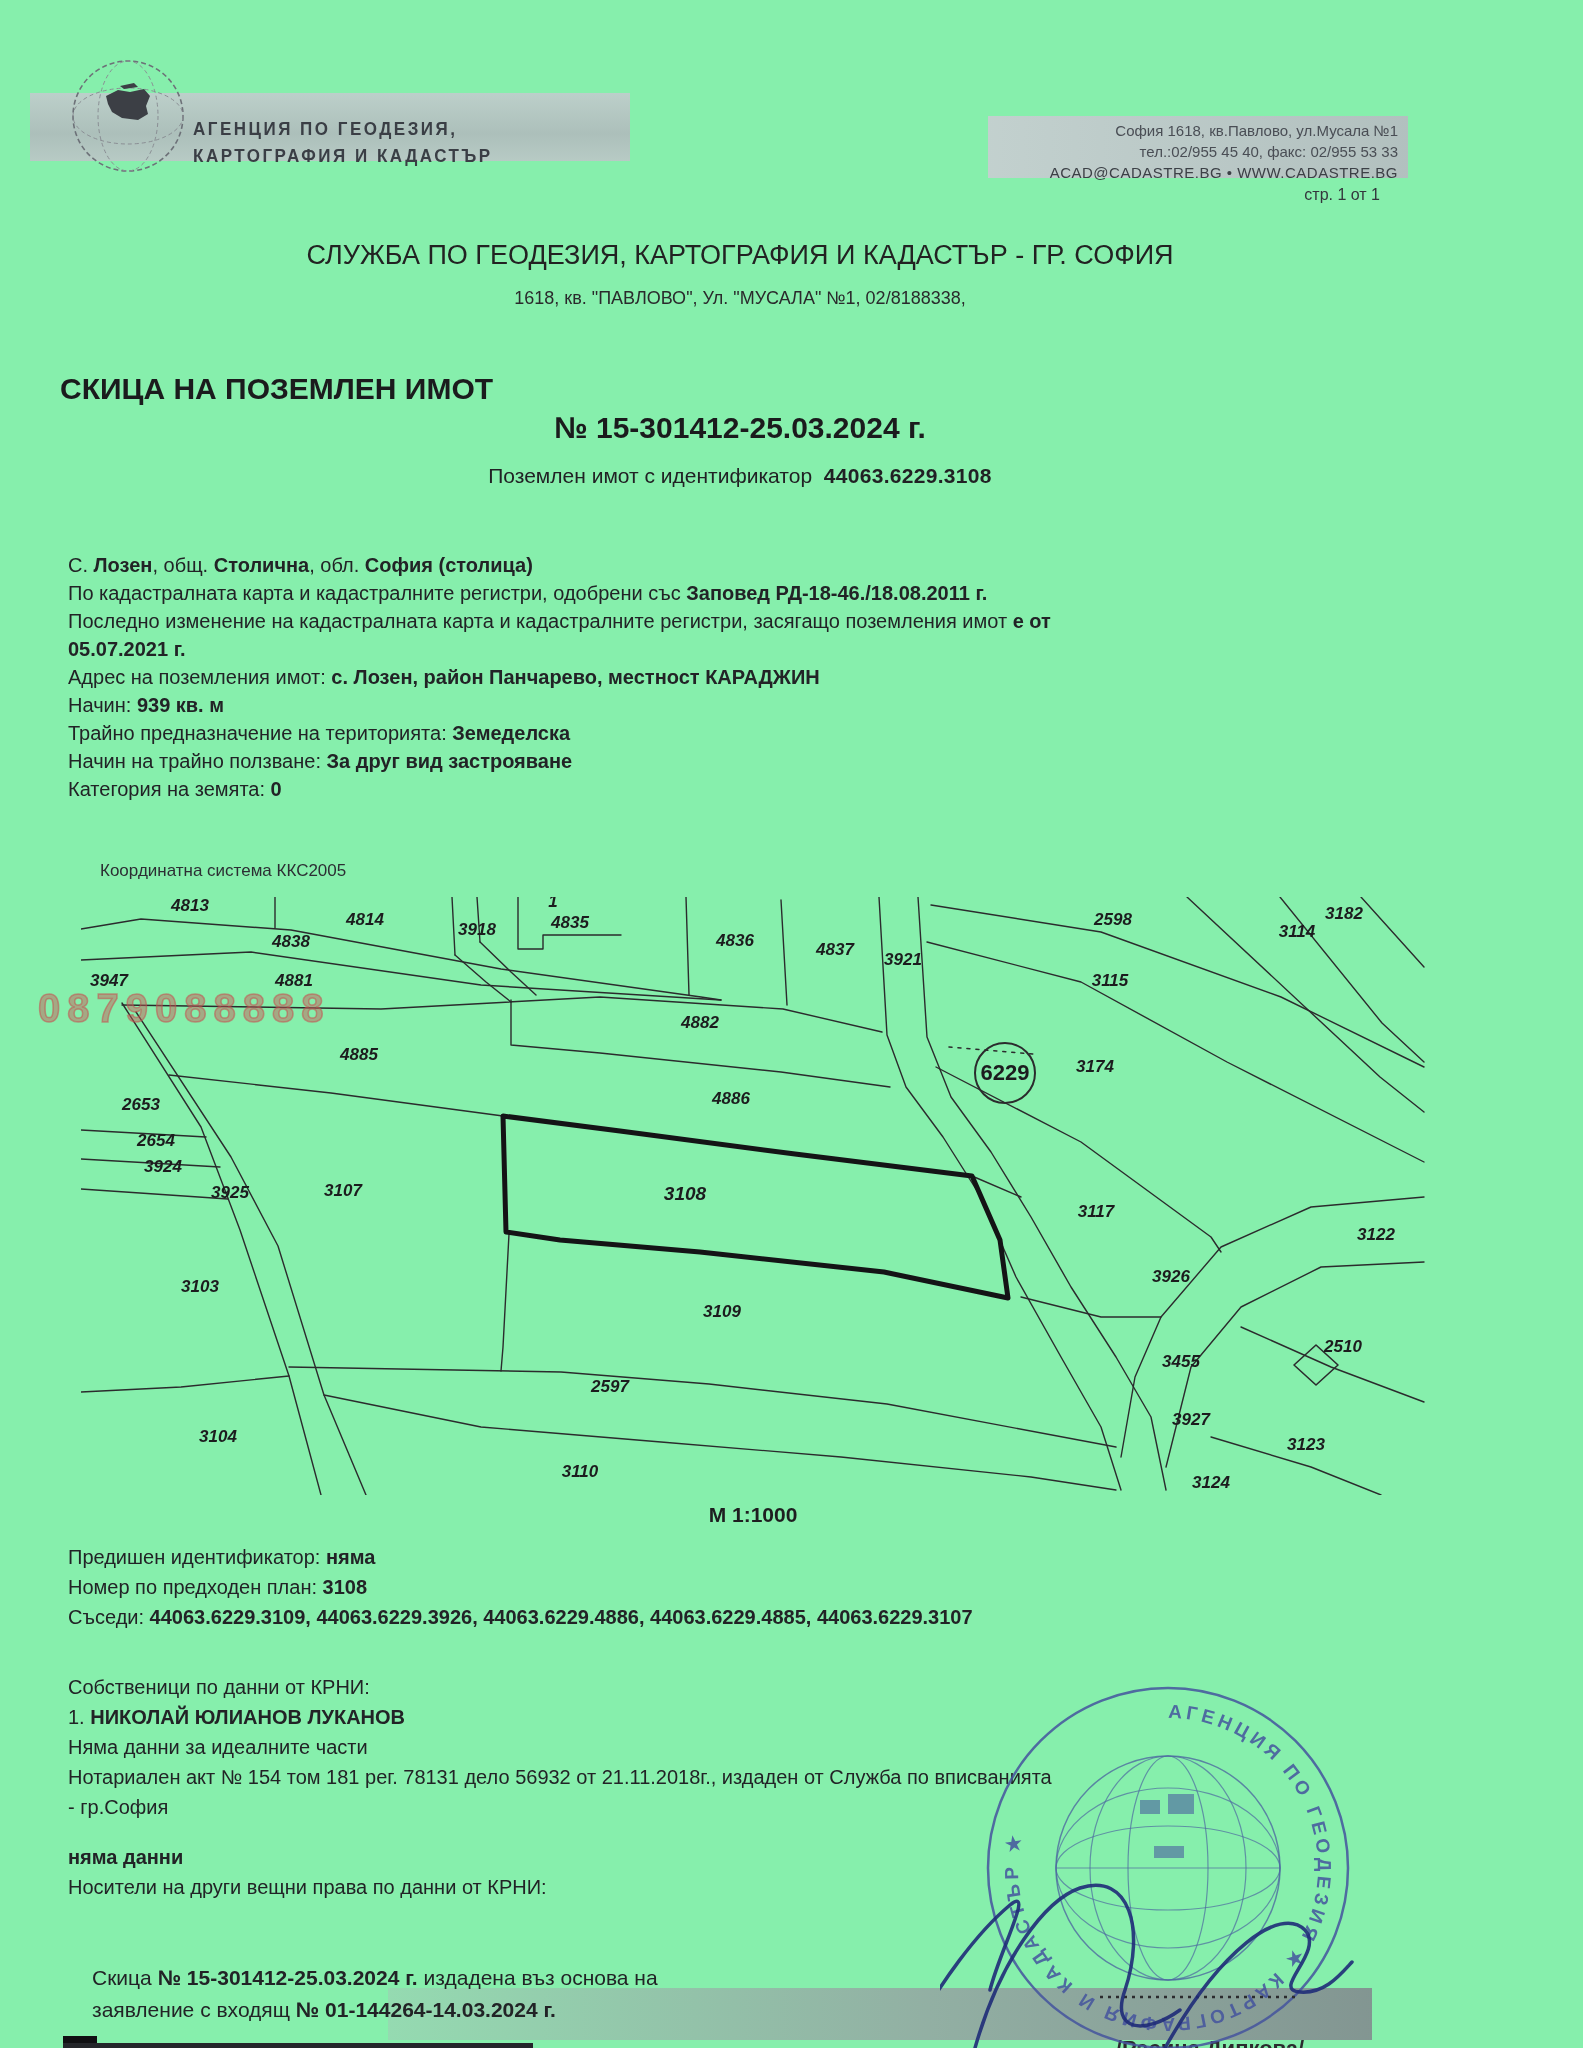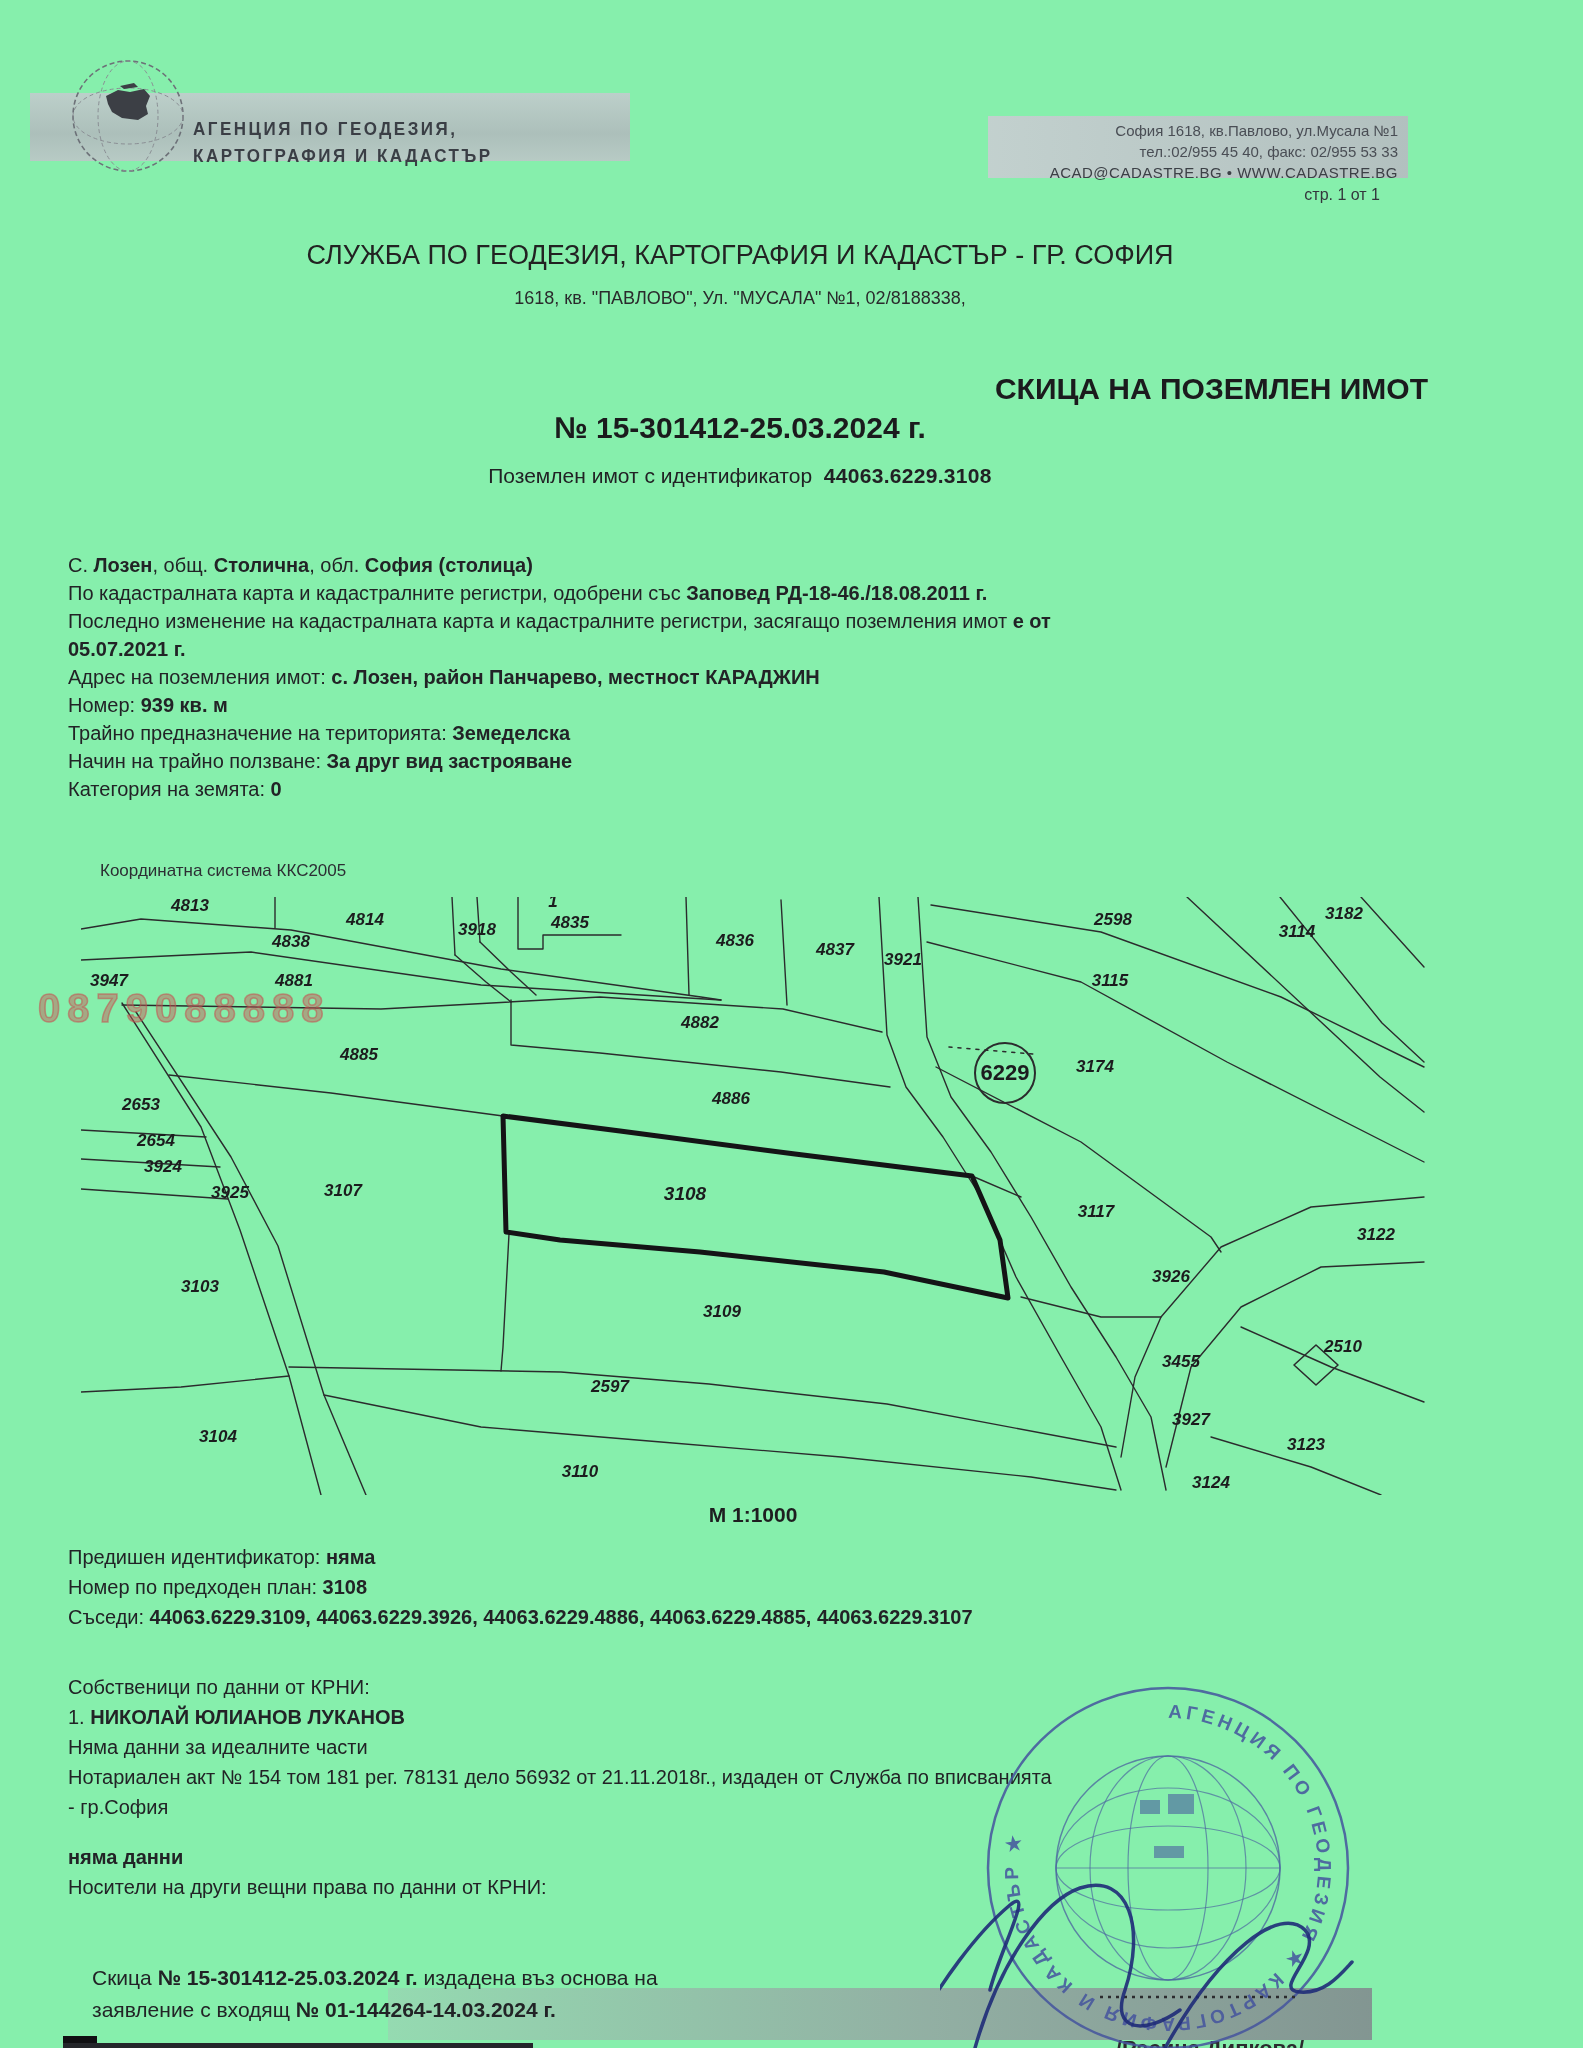--- a/index.html
+++ b/index.html
@@ -10,21 +10,21 @@
   .band-left{left:30px; top:93px; width:600px; height:68px; background:linear-gradient(180deg,#c6cacf 0%,#b3b7bd 60%,#c0c4c9 100%); opacity:.85;}
   .band-right{left:988px; top:116px; width:420px; height:62px; background:linear-gradient(90deg,#c9cdd2 0%,#b7bbc1 100%); opacity:.9;}
   .agency-name{left:193px; top:118px; width:420px; font-size:17px; font-weight:bold; letter-spacing:2.5px; color:#3a3e45; line-height:25px; transform:scaleY(1.08);}
   .hdr-contacts{left:998px; top:120px; width:400px; text-align:right; font-size:15px; color:#4a4e55; line-height:21px;}
   .hdr-contacts .l3{color:#3c4046; letter-spacing:.5px;}
   .page-num{left:1150px; top:186px; width:230px; text-align:right; font-size:16px; color:#33363c;}
   
   .title-office{left:60px; top:240px; width:1360px; text-align:center; font-size:27px; color:#222;}
   .title-sub1{left:60px; top:288px; width:1360px; text-align:center; font-size:18px; color:#2a2a2c;}
   .title-sub2{left:60px; top:311px; width:1360px; text-align:center; font-size:18px; color:#2a2a2c;}
-  .doc-title{left:68px; top:372px; width:1360px; text-align:right; font-size:30px; font-weight:bold; color:#1b1b1d;}
+  .doc-title{left:60px; top:372px; width:1360px; text-align:left; font-size:30px; font-weight:bold; color:#1b1b1d;}
   .doc-number{left:60px; top:411px; width:1360px; text-align:center; font-size:30px; font-weight:bold; color:#1b1b1d;}
   .ident-line{left:60px; top:464px; width:1360px; text-align:center; font-size:21px; color:#212124;}
   .ident-line b{letter-spacing:.3px;}
   
   .body-block{left:68px; top:551px; width:1450px; font-size:20px; line-height:28px; color:#222326;}
   .coord-sys{left:100px; top:861px; font-size:17px; color:#2c2e33;}
   
   .map-wrap{left:81px; top:897px; width:1344px; height:598px;}
   .watermark{left:38px; top:986px; font-size:40px; font-weight:bold; letter-spacing:7px; color:rgba(201,85,85,.45); -webkit-text-stroke:1.5px rgba(196,80,80,.55); z-index:5;}
   .map-scale{left:81px; top:1503px; width:1344px; text-align:center; font-size:21px; font-weight:bold; color:#1e1e20;}
@@ -87,21 +87,21 @@
     <span>Поземлен имот с  идентификатор</span>&nbsp;
     <b>44063.6229.3108</b>
   </div>
 
   <div class="abs body-block">
     <div><span>С. </span><b>Лозен</b><span>, общ. </span><b>Столична</b><span>, обл. </span><b>София (столица)</b></div>
     <div><span>По кадастралната карта и кадастралните регистри, одобрени със </span><b>Заповед РД-18-46./18.08.2011 г.</b></div>
     <div><span>Последно изменение на кадастралната карта и кадастралните регистри, засягащо поземления имот </span><b>е от</b></div>
     <div><b>05.07.2021 г.</b></div>
     <div><span>Адрес на поземления имот: </span><b>с. Лозен, район Панчарево, местност КАРАДЖИН</b></div>
-    <div><span>Номер: </span><b>939 кв. м</b></div>
+    <div><span>Начин: </span><b>939 кв. м</b></div>
     <div><span>Трайно предназначение на територията: </span><b>Земеделска</b></div>
     <div><span>Начин на трайно ползване: </span><b>За друг вид застрояване</b></div>
     <div><span>Категория на земята: </span><b>0</b></div>
   </div>
 
   <div class="abs coord-sys">Координатна система ККС2005</div>
 
   <svg class="abs map-wrap" viewBox="0 0 1344 598">
     <g class="plines">
       <rect class="border" x="1" y="1" width="1342" height="596" fill="none"></rect>

